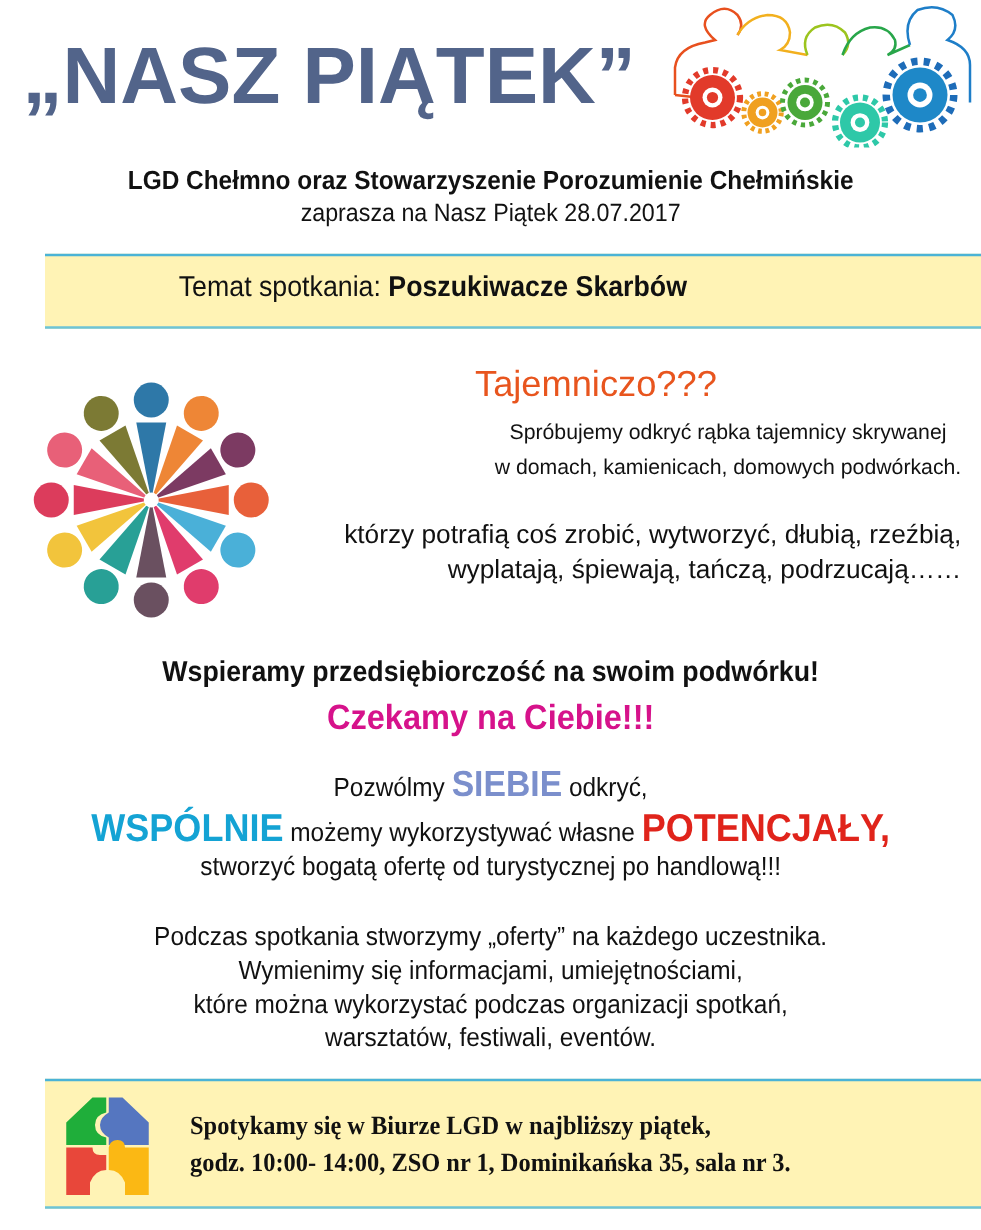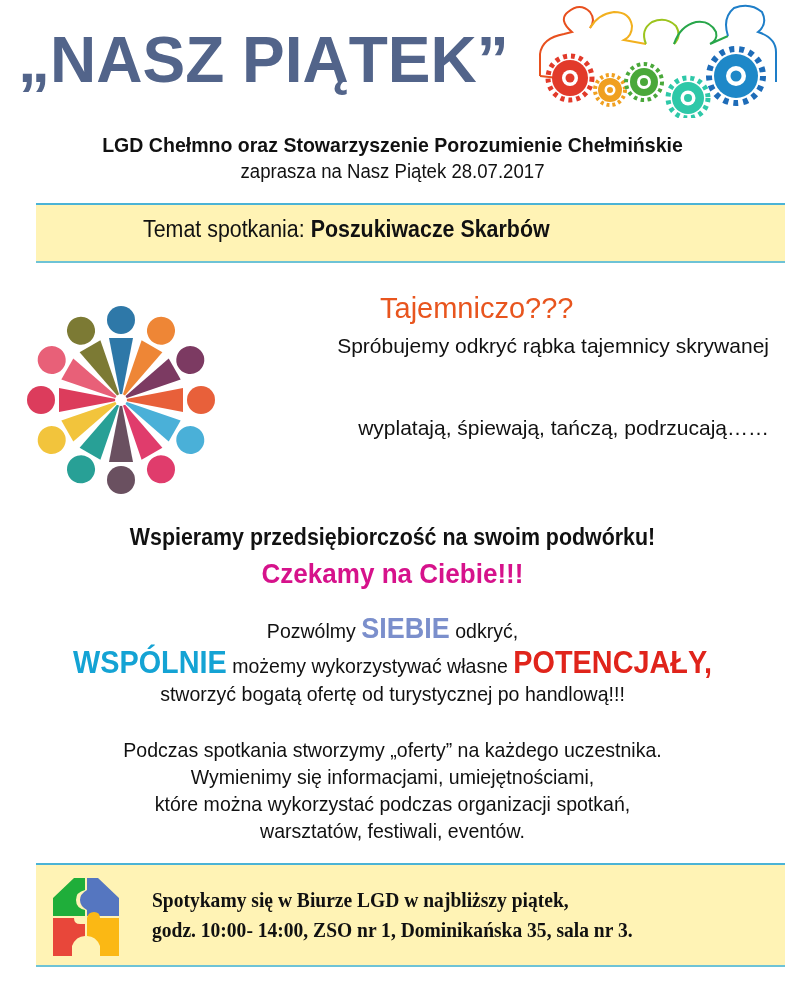--- a/index.html
+++ b/index.html
@@ -29,21 +29,21 @@
   .topic-text {
     left: 107px; top: 11px; font-size: 23px; white-space: nowrap;
     transform: scaleX(0.93); transform-origin: left;
   }
   .topic-text b { font-weight: bold; }
   .people { left: 16px; top: 295px; width: 210px; height: 210px; }
   .right-block { right: 16px; text-align: right; white-space: nowrap; }
   .mystery-title {
     left: 380px; top: 292px; font-size: 29px; font-weight: normal; color: #e8551e; white-space: nowrap;
   }
-  .p1 { top: 332px; font-size: 21px; line-height: 28px; text-align: center; }
+  .p1 { top: 332px; font-size: 17px; line-height: 28px; text-align: center; }
   .p2 { top: 414px; font-size: 21px; line-height: 28px; }
   .ludzie { color: #3a7d0d; font-weight: bold; font-size: 30px; }
   .ludzie-comma { color: #7fbf2a; font-weight: bold; font-size: 30px; }
   .center-line { left: 0; width: 785px; text-align: center; white-space: nowrap; }
   .support { top: 524px; font-size: 23px; font-weight: bold; transform: scaleX(0.93); transform-origin: center; }
   .wait { top: 558px; font-size: 28px; font-weight: bold; color: #d6128b; transform: scaleX(0.93); transform-origin: center; }
   .let-line { top: 612px; font-size: 21px; transform: scaleX(0.93); transform-origin: center; }
   .siebie { color: #7b8fcc; font-weight: bold; font-size: 29px; }
   .together-line { top: 645px; font-size: 21px; transform: scaleX(0.93); transform-origin: center; }
   .wspolnie { color: #14a3d4; font-weight: bold; font-size: 31px; }
@@ -164,23 +164,25 @@
         <path d="M0,0 L-12,-62 L12,-62 Z" fill="#7c7a34"></path>
         <circle cx="0" cy="-80" r="14" fill="#7c7a34"></circle>
       </g>
     <circle cx="0" cy="0" r="6" fill="#fff"></circle>
   </g>
 </svg>
 
 <div class="abs mystery-title">Tajemniczo???</div>
 <div class="abs right-block p1">
   <div>Spróbujemy odkryć rąbka tajemnicy skrywanej</div>
+  <div>w domach, kamienicach, domowych podwórkach.</div>
 </div>
 
 <div class="abs right-block p2">
+  <div>którzy potrafią coś zrobić, wytworzyć, dłubią, rzeźbią,</div>
   <div>wyplatają, śpiewają, tańczą, podrzucają……</div>
 </div>
 
 <div class="abs center-line support">Wspieramy przedsiębiorczość na swoim podwórku!</div>
 <div class="abs center-line wait">Czekamy na Ciebie!!!</div>
 
 <div class="abs center-line let-line">
   <span>Pozwólmy</span>
   <span class="siebie">SIEBIE</span>
   <span>odkryć,</span>

